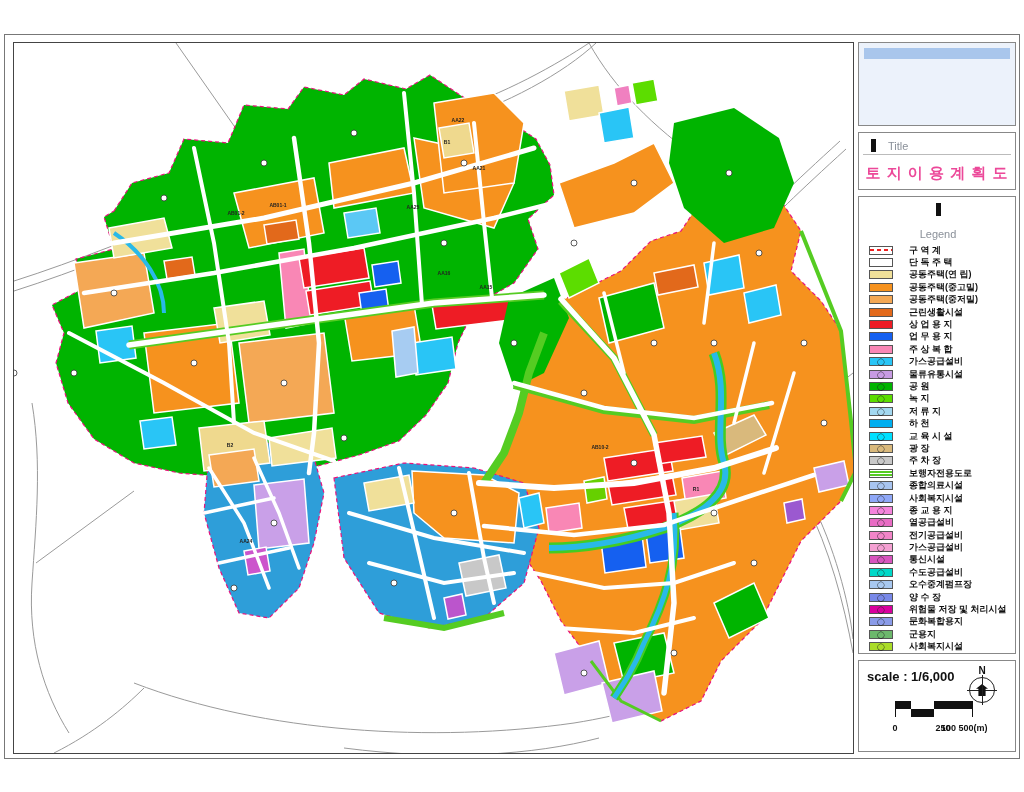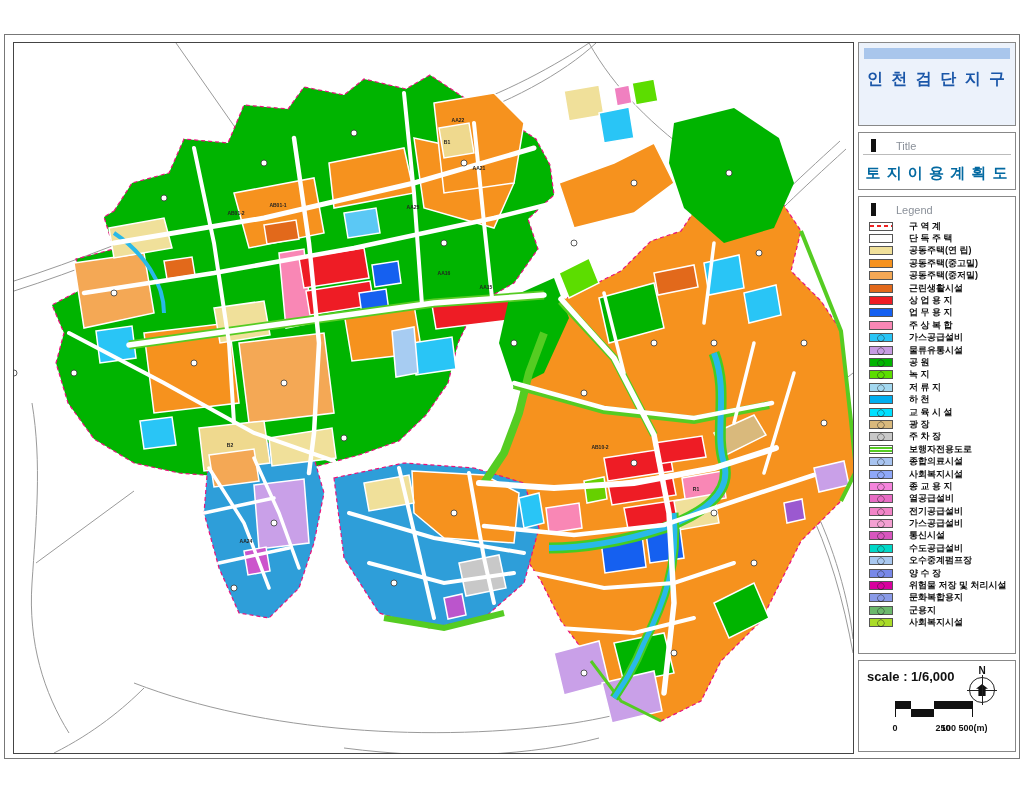--- a/index.html
+++ b/index.html
@@ -10,25 +10,25 @@
     border:1px solid #444;background:#fff;}
   .map-frame svg{display:block;}
   .side{position:absolute;left:858px;width:158px;background:#fff;border:1px solid #888;box-sizing:border-box;}
   .box-project{top:42px;height:84px;background:#ECF2FB;}
   .box-project .bar{position:absolute;left:5px;right:5px;top:5px;height:11px;background:#A9C6EC;}
   .box-project .pt{position:absolute;left:0;right:0;top:24px;text-align:center;
     color:#1A56A8;font-weight:bold;font-size:16px;line-height:24px;letter-spacing:2px;white-space:nowrap;}
   .box-title{top:132px;height:58px;}
   .box-legend{top:196px;height:458px;}
   .box-scale{top:660px;height:92px;}
-  .sechead{display:flex;align-items:center;gap:20px;padding:6px 6px 2px 8px;
+  .sechead{display:flex;align-items:center;gap:12px;padding:6px 6px 2px 8px;
     border-bottom:1px solid #bbb;margin:0 4px;}
   .sechead .vb{width:5px;height:13px;background:#111;display:inline-block;}
   .sechead .st{color:#8a9099;font-size:11px;}
-  .bigtitle{font-size:15px;font-weight:bold;color:#0369a1;letter-spacing:1px;
+  .bigtitle{font-size:15px;font-weight:bold;color:#ec4899;letter-spacing:1px;
     text-align:center;margin-top:9px;white-space:nowrap;}
   .lrows{padding:2px 0 0 10px;}
   .lrow{display:flex;align-items:center;height:12.4px;}
   .sw{width:24px;height:9px;border:1px solid #555;box-sizing:border-box;flex:0 0 24px;
     display:flex;align-items:center;justify-content:center;background:#fff;}
   .sw .sym{font-size:7px;line-height:7px;color:#222;}
   .sw-boundary{background:repeating-linear-gradient(90deg,#e22 0 4px,#fff 4px 7px) center/100% 2px no-repeat,#fff;}
   .sw-striped{background:repeating-linear-gradient(180deg,#fff 0 1.5px,#55cc22 1.5px 3px);}
   .ltxt{font-size:9px;font-weight:bold;color:#111;margin-left:16px;white-space:nowrap;}
   .scaletxt{position:absolute;left:8px;top:8px;font-size:13px;font-weight:bold;color:#111;}
@@ -247,34 +247,33 @@
     <text class="plabel" x="682" y="448">R1</text>
     <text class="plabel" x="216" y="404">B2</text>
     <text class="plabel" x="232" y="500">AA24</text>
   </g>
 </svg>
 </div>
 
 <div class="side box-project">
   <div class="bar"></div>
   <div class="pt">
-    <div>인 천 검 단 지 구</div>
   </div>
 </div>
 
 <div class="side box-title">
   <div class="sechead">
     <span class="vb"></span>
     <span class="st">Title</span>
   </div>
   <div class="bigtitle">토 지 이 용 계 획 도</div>
 </div>
 
 <div class="side box-legend">
-  <div class="sechead" style="border-bottom:none;">
+  <div class="sechead" style="border-bottom:none;flex-direction:column;">
     <span class="vb"></span>
     <span class="st">Legend</span>
   </div>
   <div class="lrows">
     <div class="lrow">
         <span class="sw sw-boundary">
           <span class="sym"></span>
         </span>
         <span class="ltxt">구 역 계</span>
       </div>

